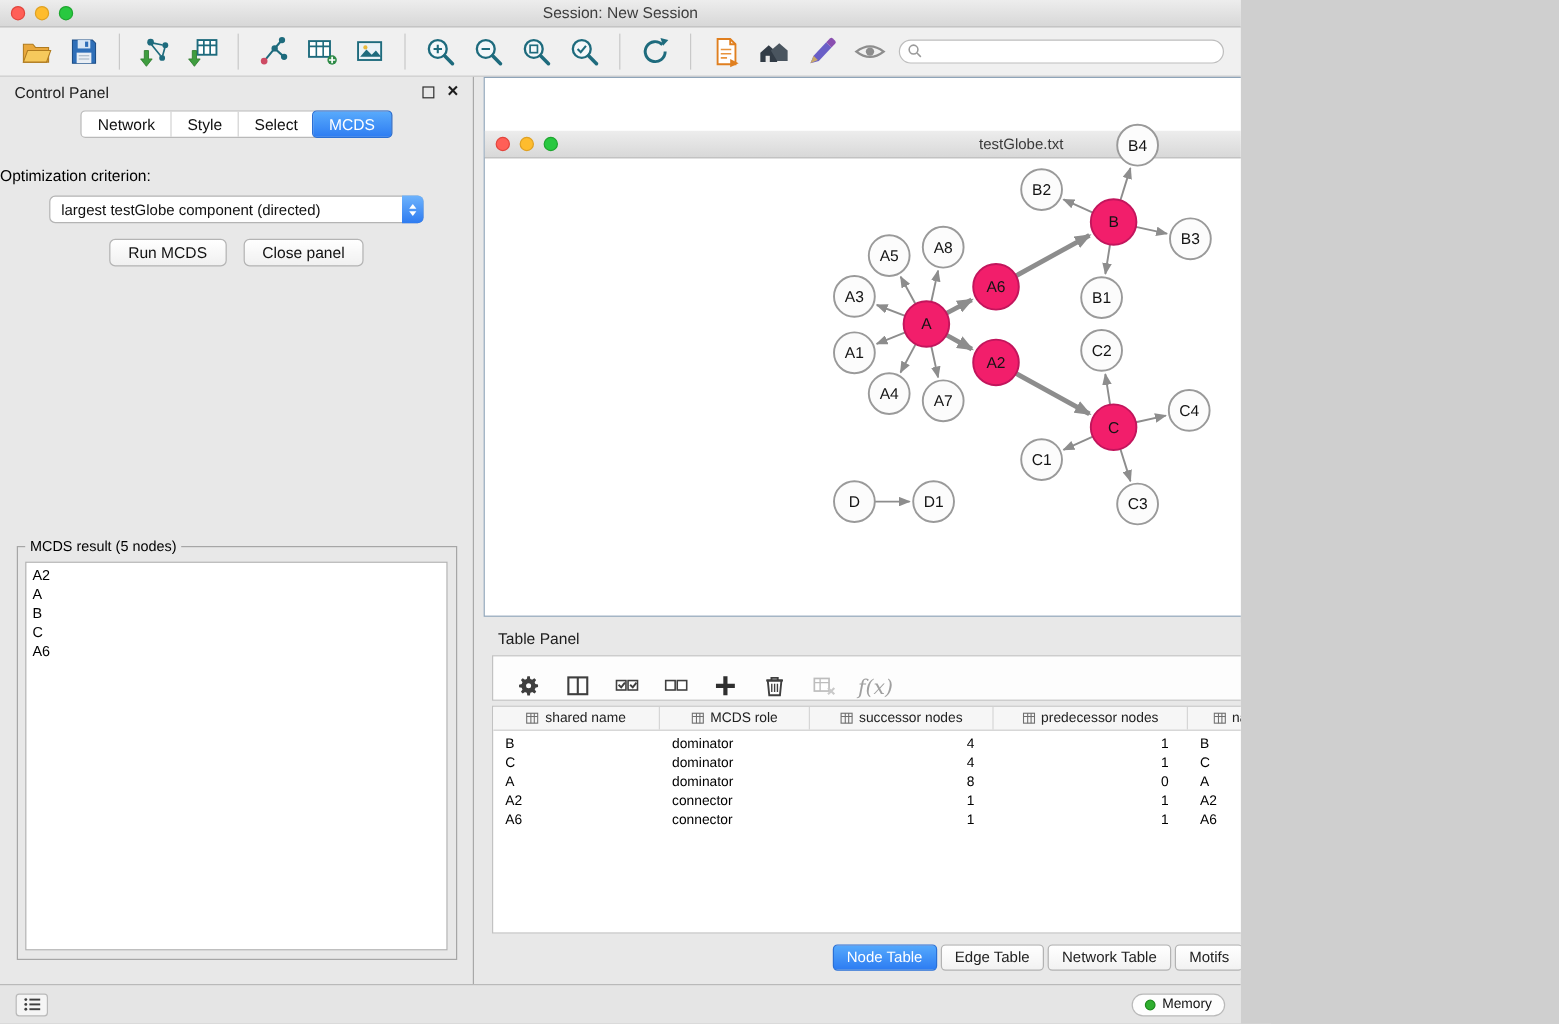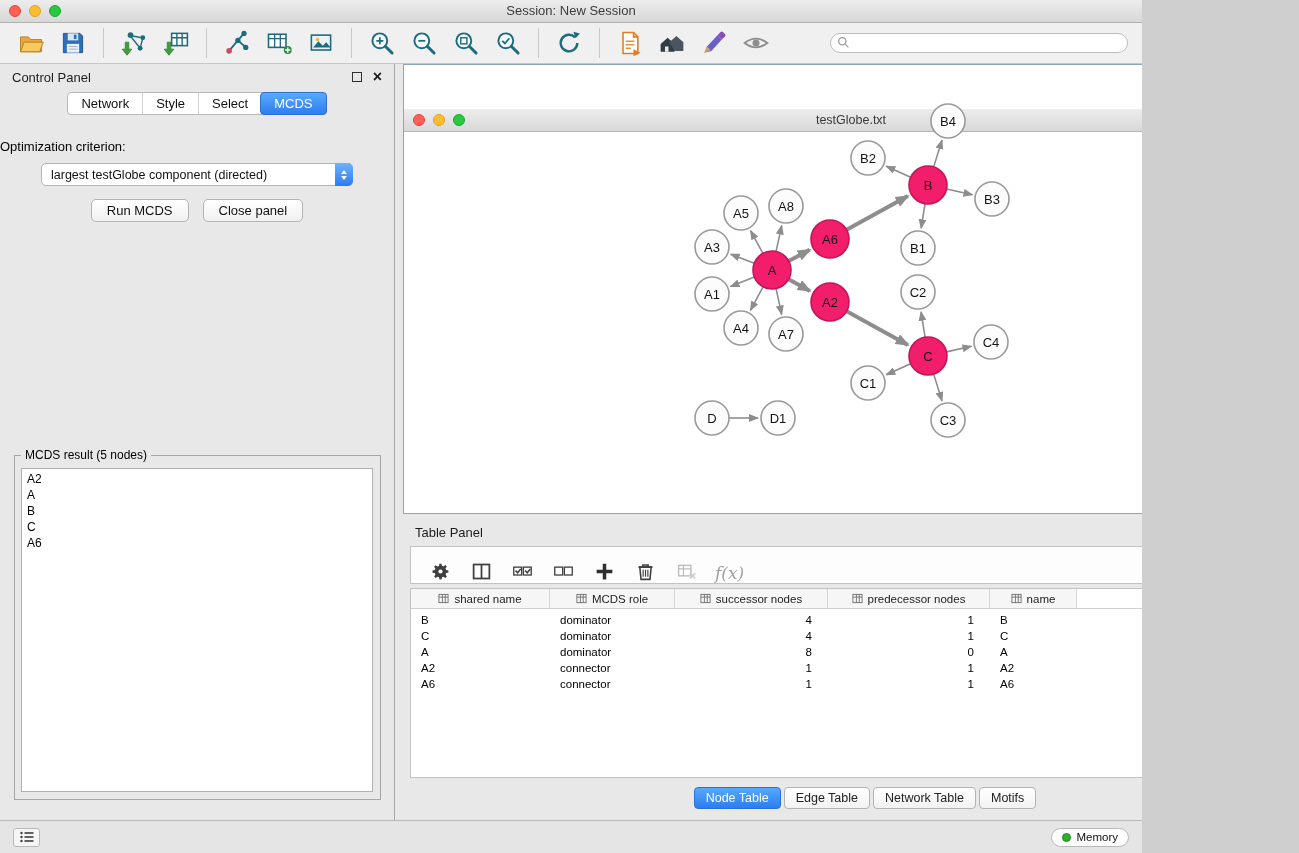--- a/index.html
+++ b/index.html
@@ -1,16 +1,16 @@
 <!DOCTYPE html>
 <html><head>
 <meta charset="utf-8">
 <style>
   html,body{margin:0;padding:0;background:#cfcfcf;}
-  .app{position:relative;width:1142px;height:853px;background:#e8e8e8;font-family:"Liberation Sans",sans-serif;overflow:hidden;-webkit-font-smoothing:antialiased;}
+  .app{position:relative;width:1034px;height:853px;background:#e8e8e8;font-family:"Liberation Sans",sans-serif;overflow:hidden;-webkit-font-smoothing:antialiased;}
   button{font-family:inherit;cursor:default;}
   svg{display:block;}
 
   
   .titlebar{position:absolute;top:0;left:0;right:0;height:22px;background:linear-gradient(#ededed,#d7d7d7);border-bottom:1px solid #b2b2b2;}
   .traffic{position:absolute;left:9px;top:5px;display:flex;gap:8px;}
   .tl{width:12px;height:12px;border-radius:50%;box-sizing:border-box;}
   .tl.red{background:#ff5f57;border:1px solid #e2453d;}
   .tl.yellow{background:#febc2e;border:1px solid #dfa123;}
   .tl.green{background:#28c840;border:1px solid #1ea62f;}

